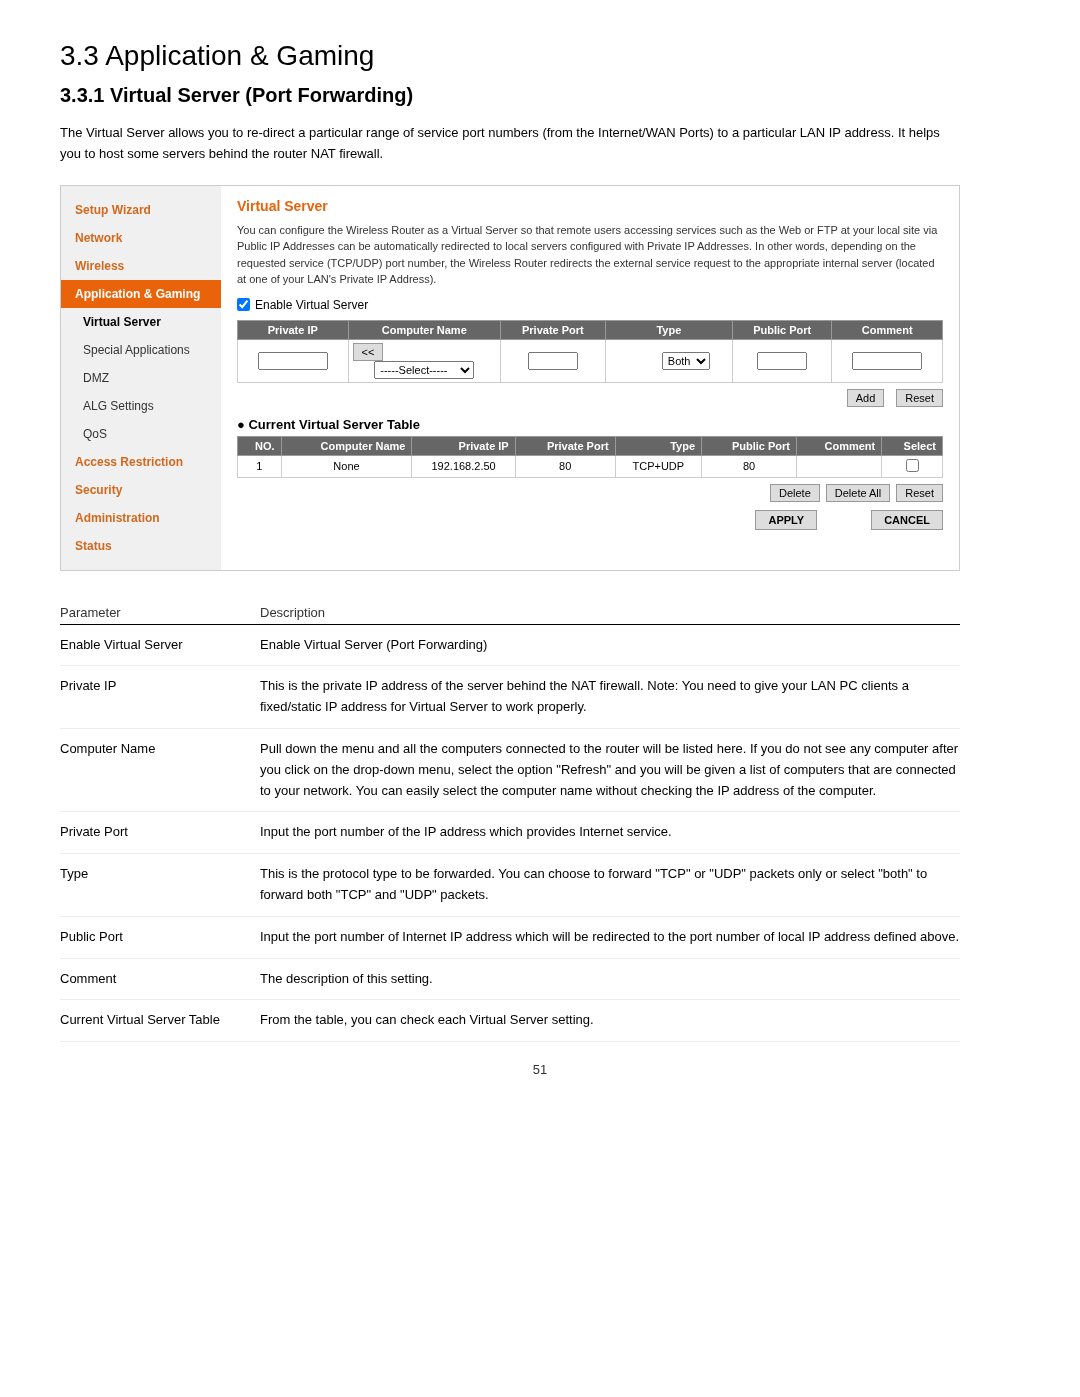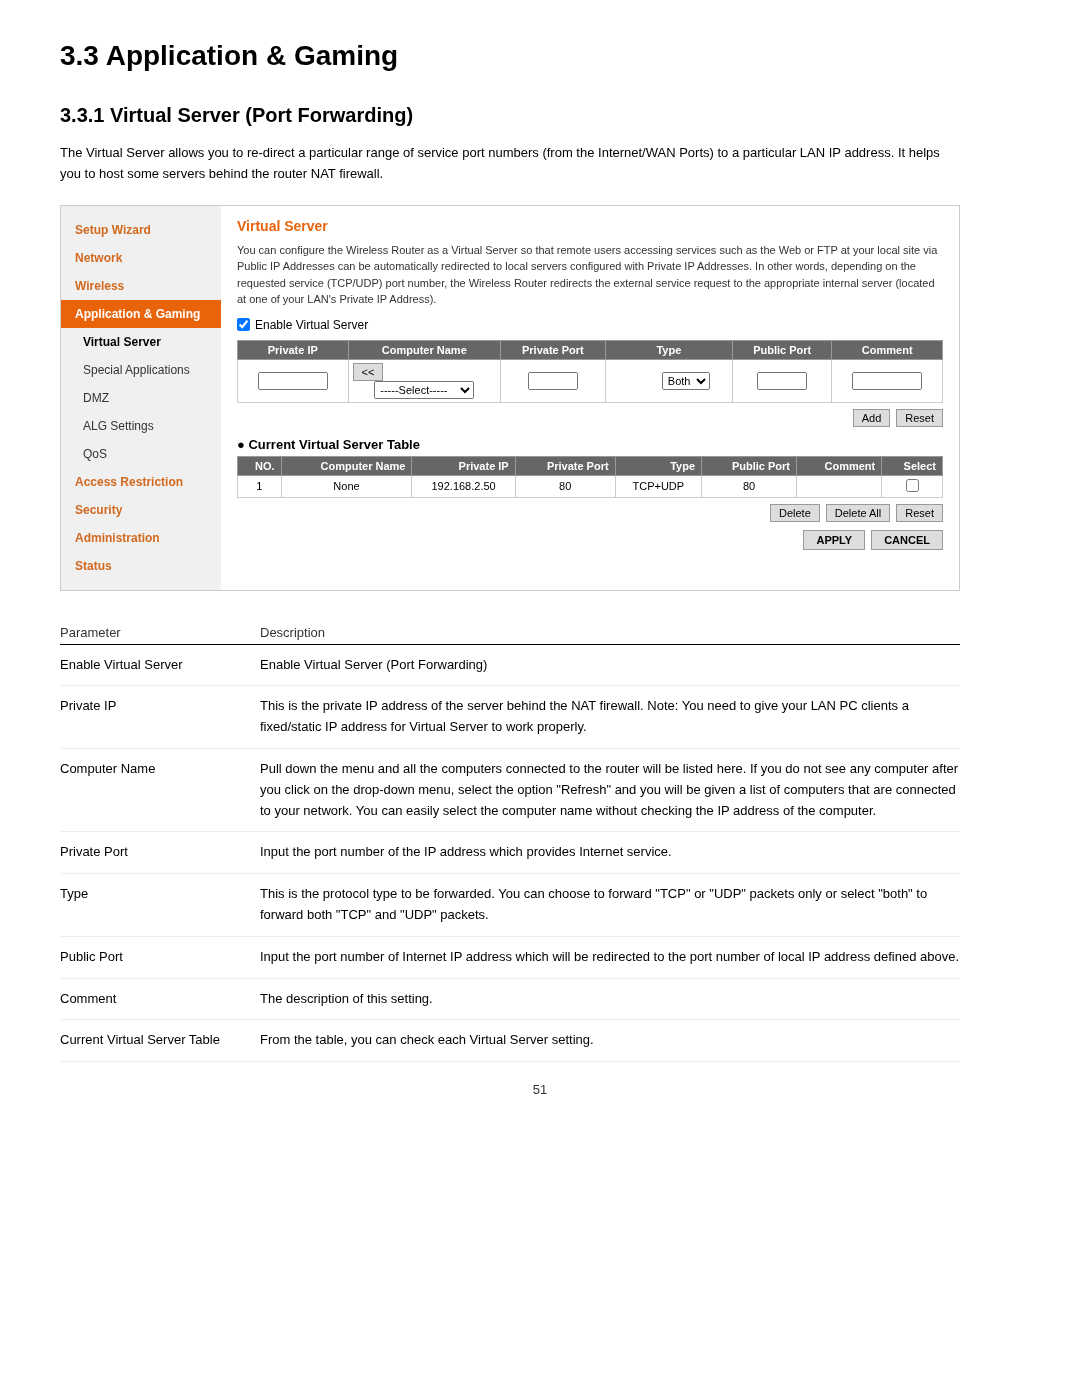--- a/index.html
+++ b/index.html
@@ -7,22 +7,22 @@
       font-family: Arial, sans-serif;
       font-size: 13px;
       background: #fff;
       color: #000;
       width: 1080px;
       min-height: 1397px;
       padding: 40px 60px;
     }
     h1 {
       font-size: 28px;
-      font-weight: bold;
-      margin-bottom: 32px;
+      font-weight: normal;
+      margin-bottom: 12px;
       color: #000;
     }
     h2 {
       font-size: 20px;
       font-weight: bold;
       margin-bottom: 16px;
       color: #000;
     }
     .intro-text {
       font-size: 13px;
@@ -124,21 +124,21 @@
     .cc-btn {
       background: #ddd;
       border: 1px solid #999;
       padding: 2px 8px;
       font-size: 11px;
       cursor: pointer;
     }
     .add-reset-row {
       display: flex;
       justify-content: flex-end;
-      gap: 6px;
+      gap: 12px;
       margin-bottom: 10px;
     }
     .current-table-label {
       font-size: 13px;
       font-weight: bold;
       margin-bottom: 4px;
     }
     .current-table {
       width: 100%;
       border-collapse: collapse;
@@ -176,20 +176,21 @@
       cursor: pointer;
       font-weight: bold;
     }
     .btn-cancel {
       background: #ddd;
       border: 1px solid #999;
       padding: 3px 12px;
       font-size: 11px;
       cursor: pointer;
       font-weight: bold;
+      margin-left: 48px;
     }
     
     .param-table {
       width: 100%;
       max-width: 900px;
       border-collapse: collapse;
       margin-bottom: 20px;
     }
     .param-table .header-row td {
       border-bottom: 1px solid #000;

